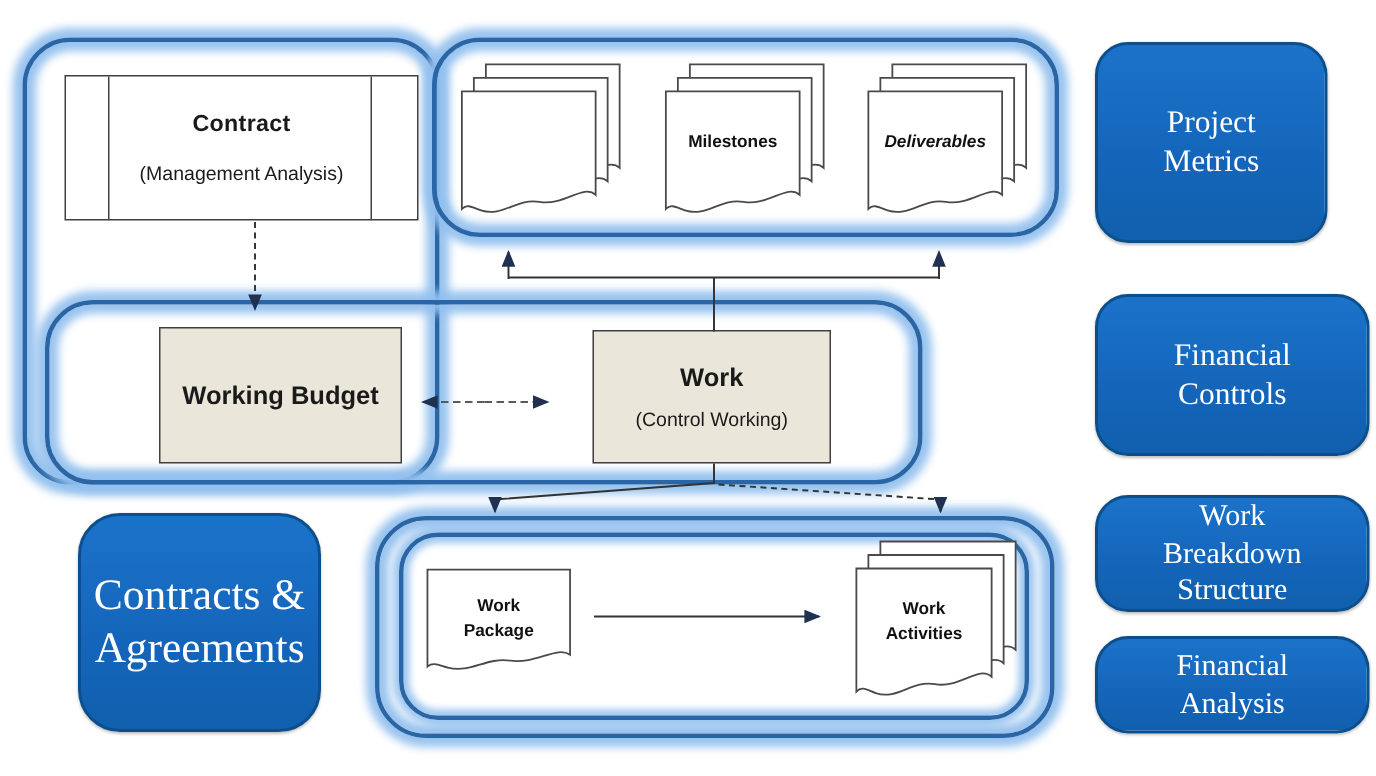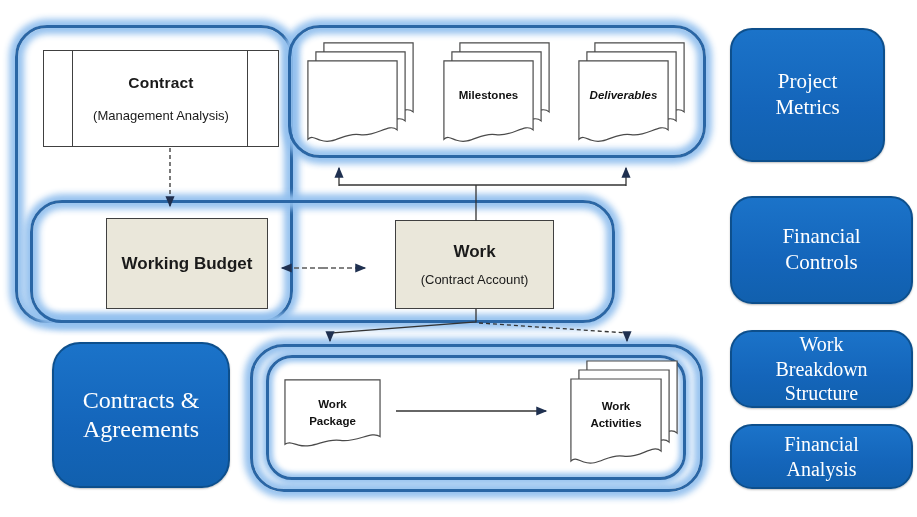--- a/index.html
+++ b/index.html
@@ -39,21 +39,21 @@
     white-space:pre-line;
     background:linear-gradient(180deg,#1b73c9 0%, #1465ba 60%, #1160ae 100%);
     border:2.5px solid #0d4f8c;
     border-radius:22px;
     box-shadow: 0 1px 2px rgba(0,0,0,0.25);
   }
   .cat-pm  { left:730px; top:28px;  width:155px; height:134px; }
   .cat-fc  { left:730px; top:196px; width:183px; height:108px; }
   .cat-wbs { left:730px; top:330px; width:183px; height:78px; font-size:20px; }
   .cat-fa  { left:730px; top:424px; width:183px; height:65px; font-size:20px; }
-  .cat-ca  { left:52px;  top:342px; width:178px; height:146px; border-radius:28px; font-size:24px; }
+  .cat-ca  { left:52px;  top:342px; width:162px; height:146px; border-radius:28px; font-size:29px; }
 
   
   .procbox {
     position:absolute;
     display:flex; flex-direction:column; align-items:center; justify-content:center;
     text-align:center; color:#1a1a1a;
   }
   .contract {
     left:43px; top:50px; width:236px; height:97px;
     background:#ffffff; border:1.2px solid #404040; gap:16px;
@@ -123,21 +123,21 @@
     <div class="t-title">Contract</div>
     <div class="t-sub">(Management Analysis)</div>
   </div>
 
   <div class="procbox tan working-budget">
     <div class="t-title-lg">Working Budget</div>
   </div>
 
   <div class="procbox tan work-box">
     <div class="t-title-lg">Work</div>
-    <div class="t-sub">(Contract Account)</div>
+    <div class="t-sub">(Control Working)</div>
   </div>
 
   <div class="stack stack-top stack-phases">
     <div class="sheet back1">
         <svg viewBox="0 0 100 90" preserveAspectRatio="none">
           <path d="M1,1 L99,1 L99,74 C90,66 76,82 58,79 C41,76 31,90 15,85 C9,83 5,80 1,84 Z" fill="#ffffff" stroke="#4a4a4a" stroke-width="1.2" vector-effect="non-scaling-stroke"></path>
         </svg>
       </div>
     <div class="sheet back2">
         <svg viewBox="0 0 100 90" preserveAspectRatio="none">

